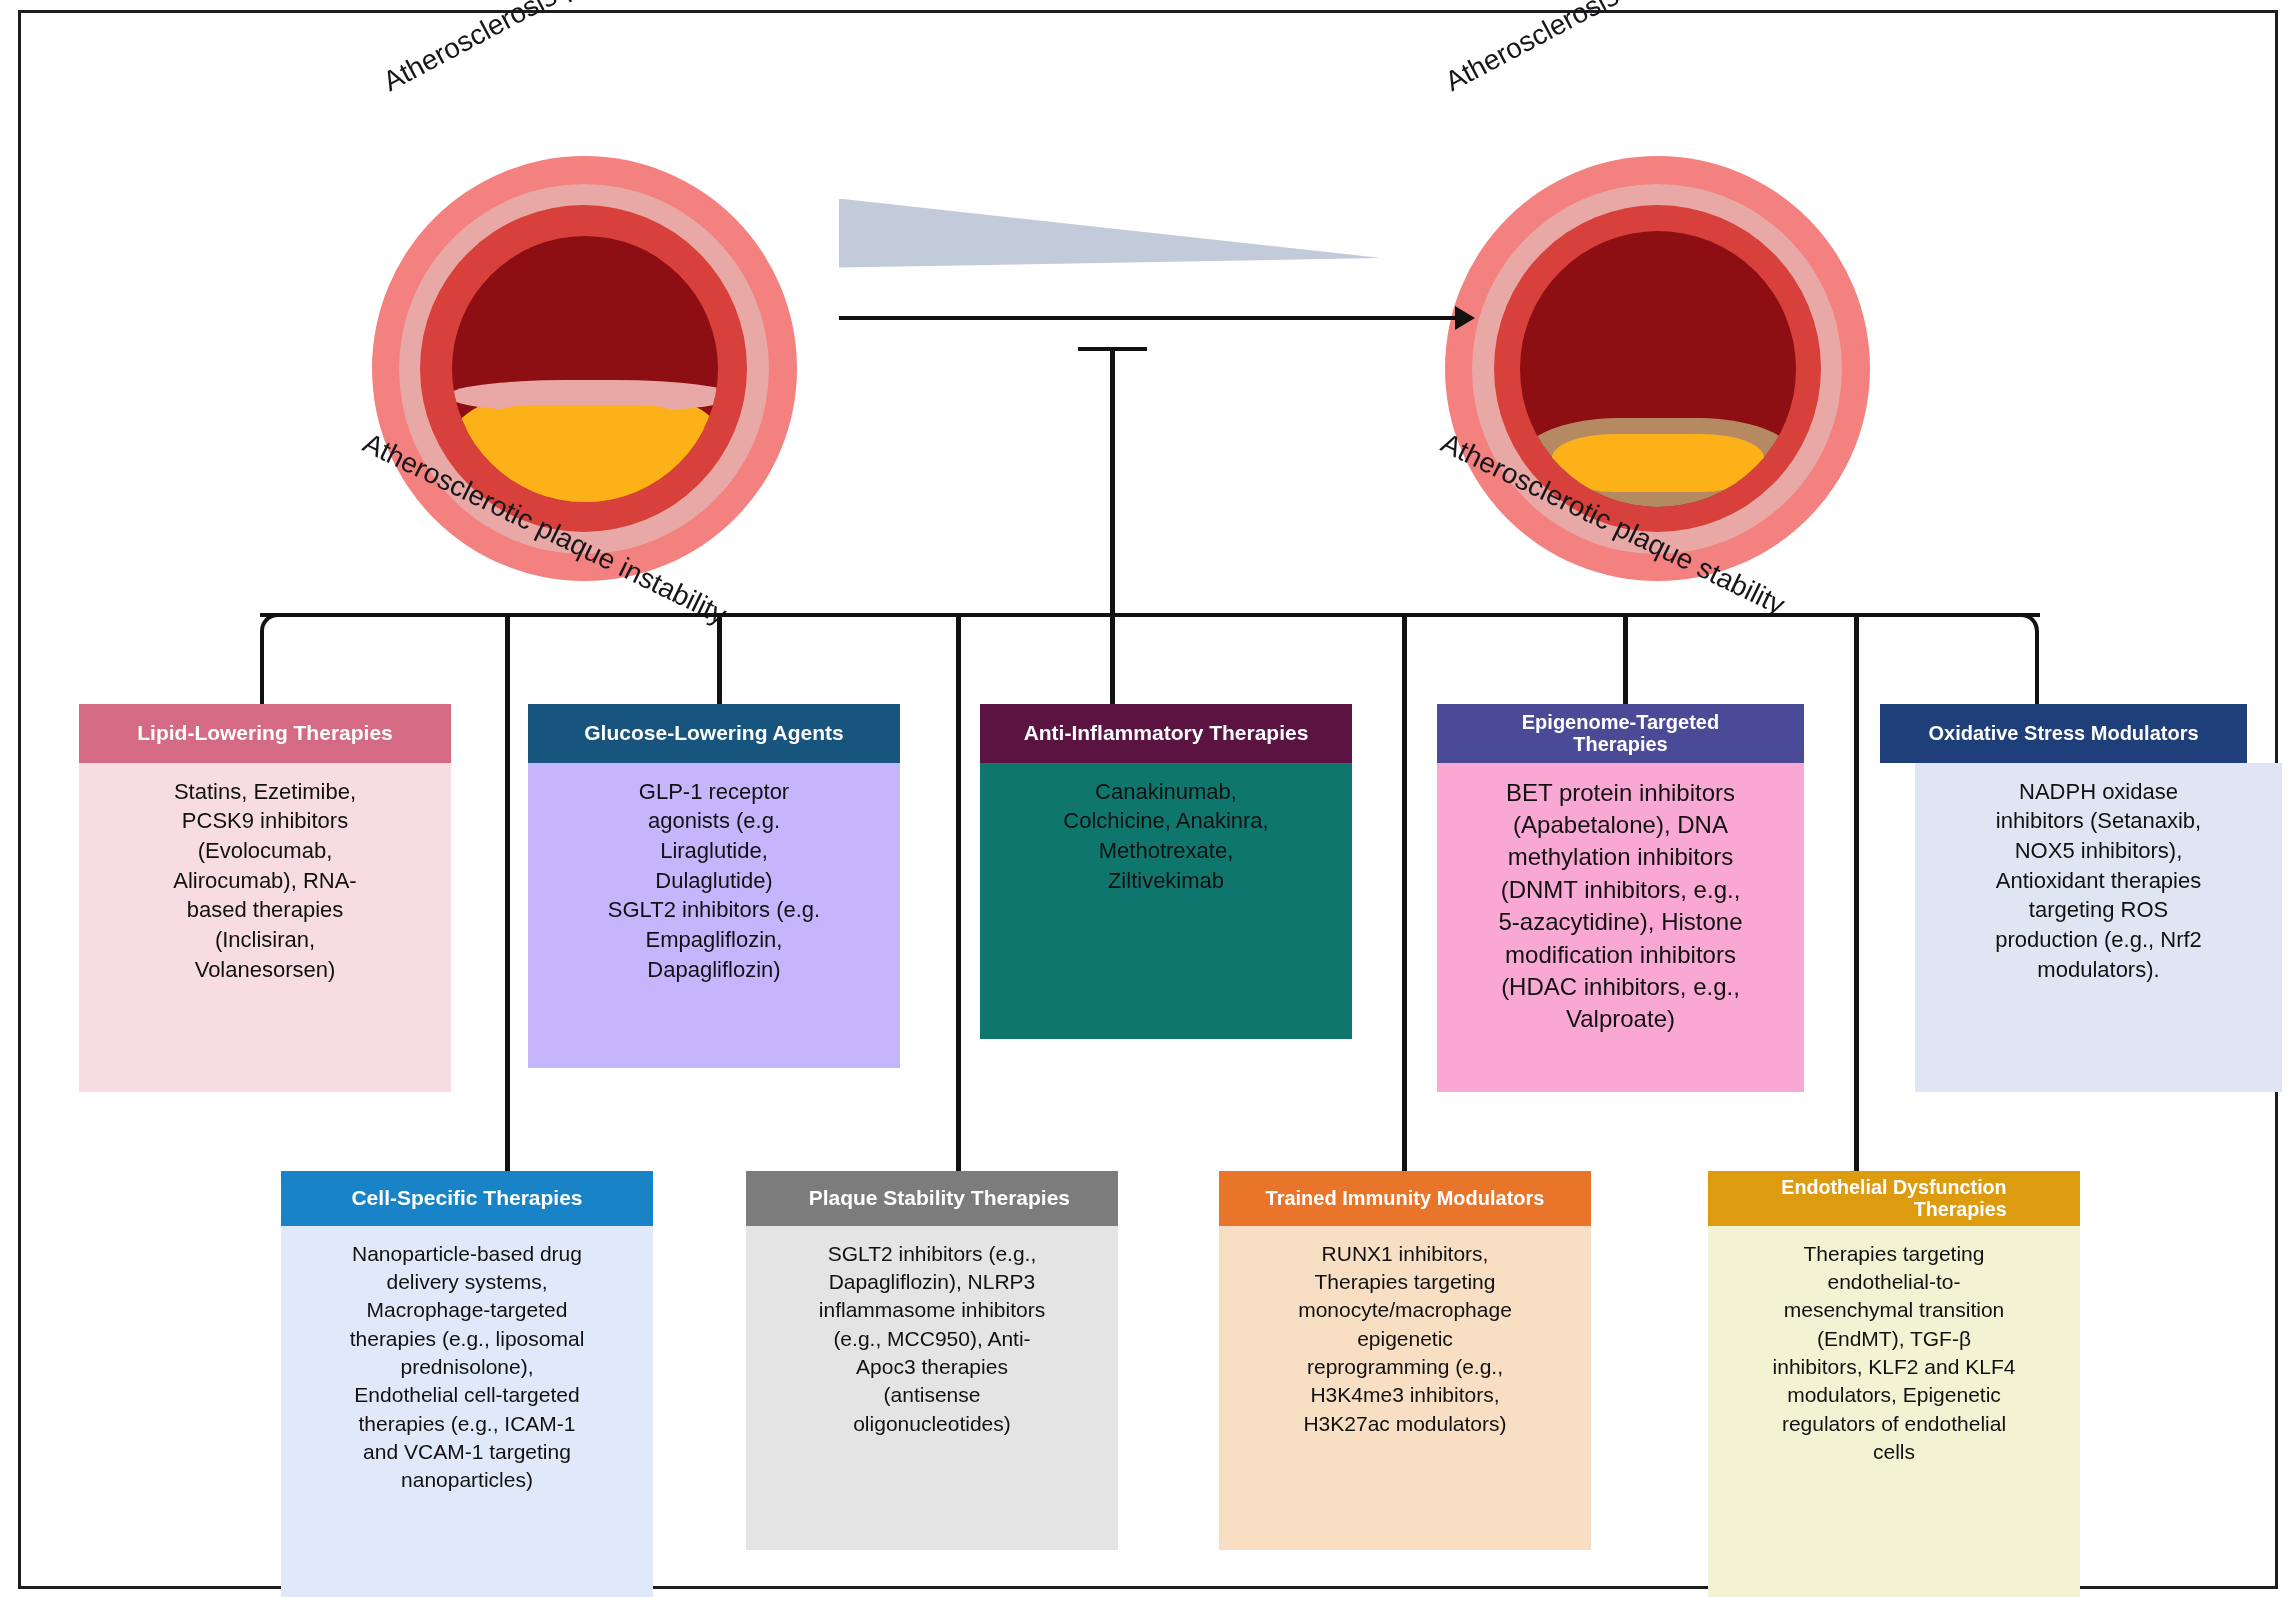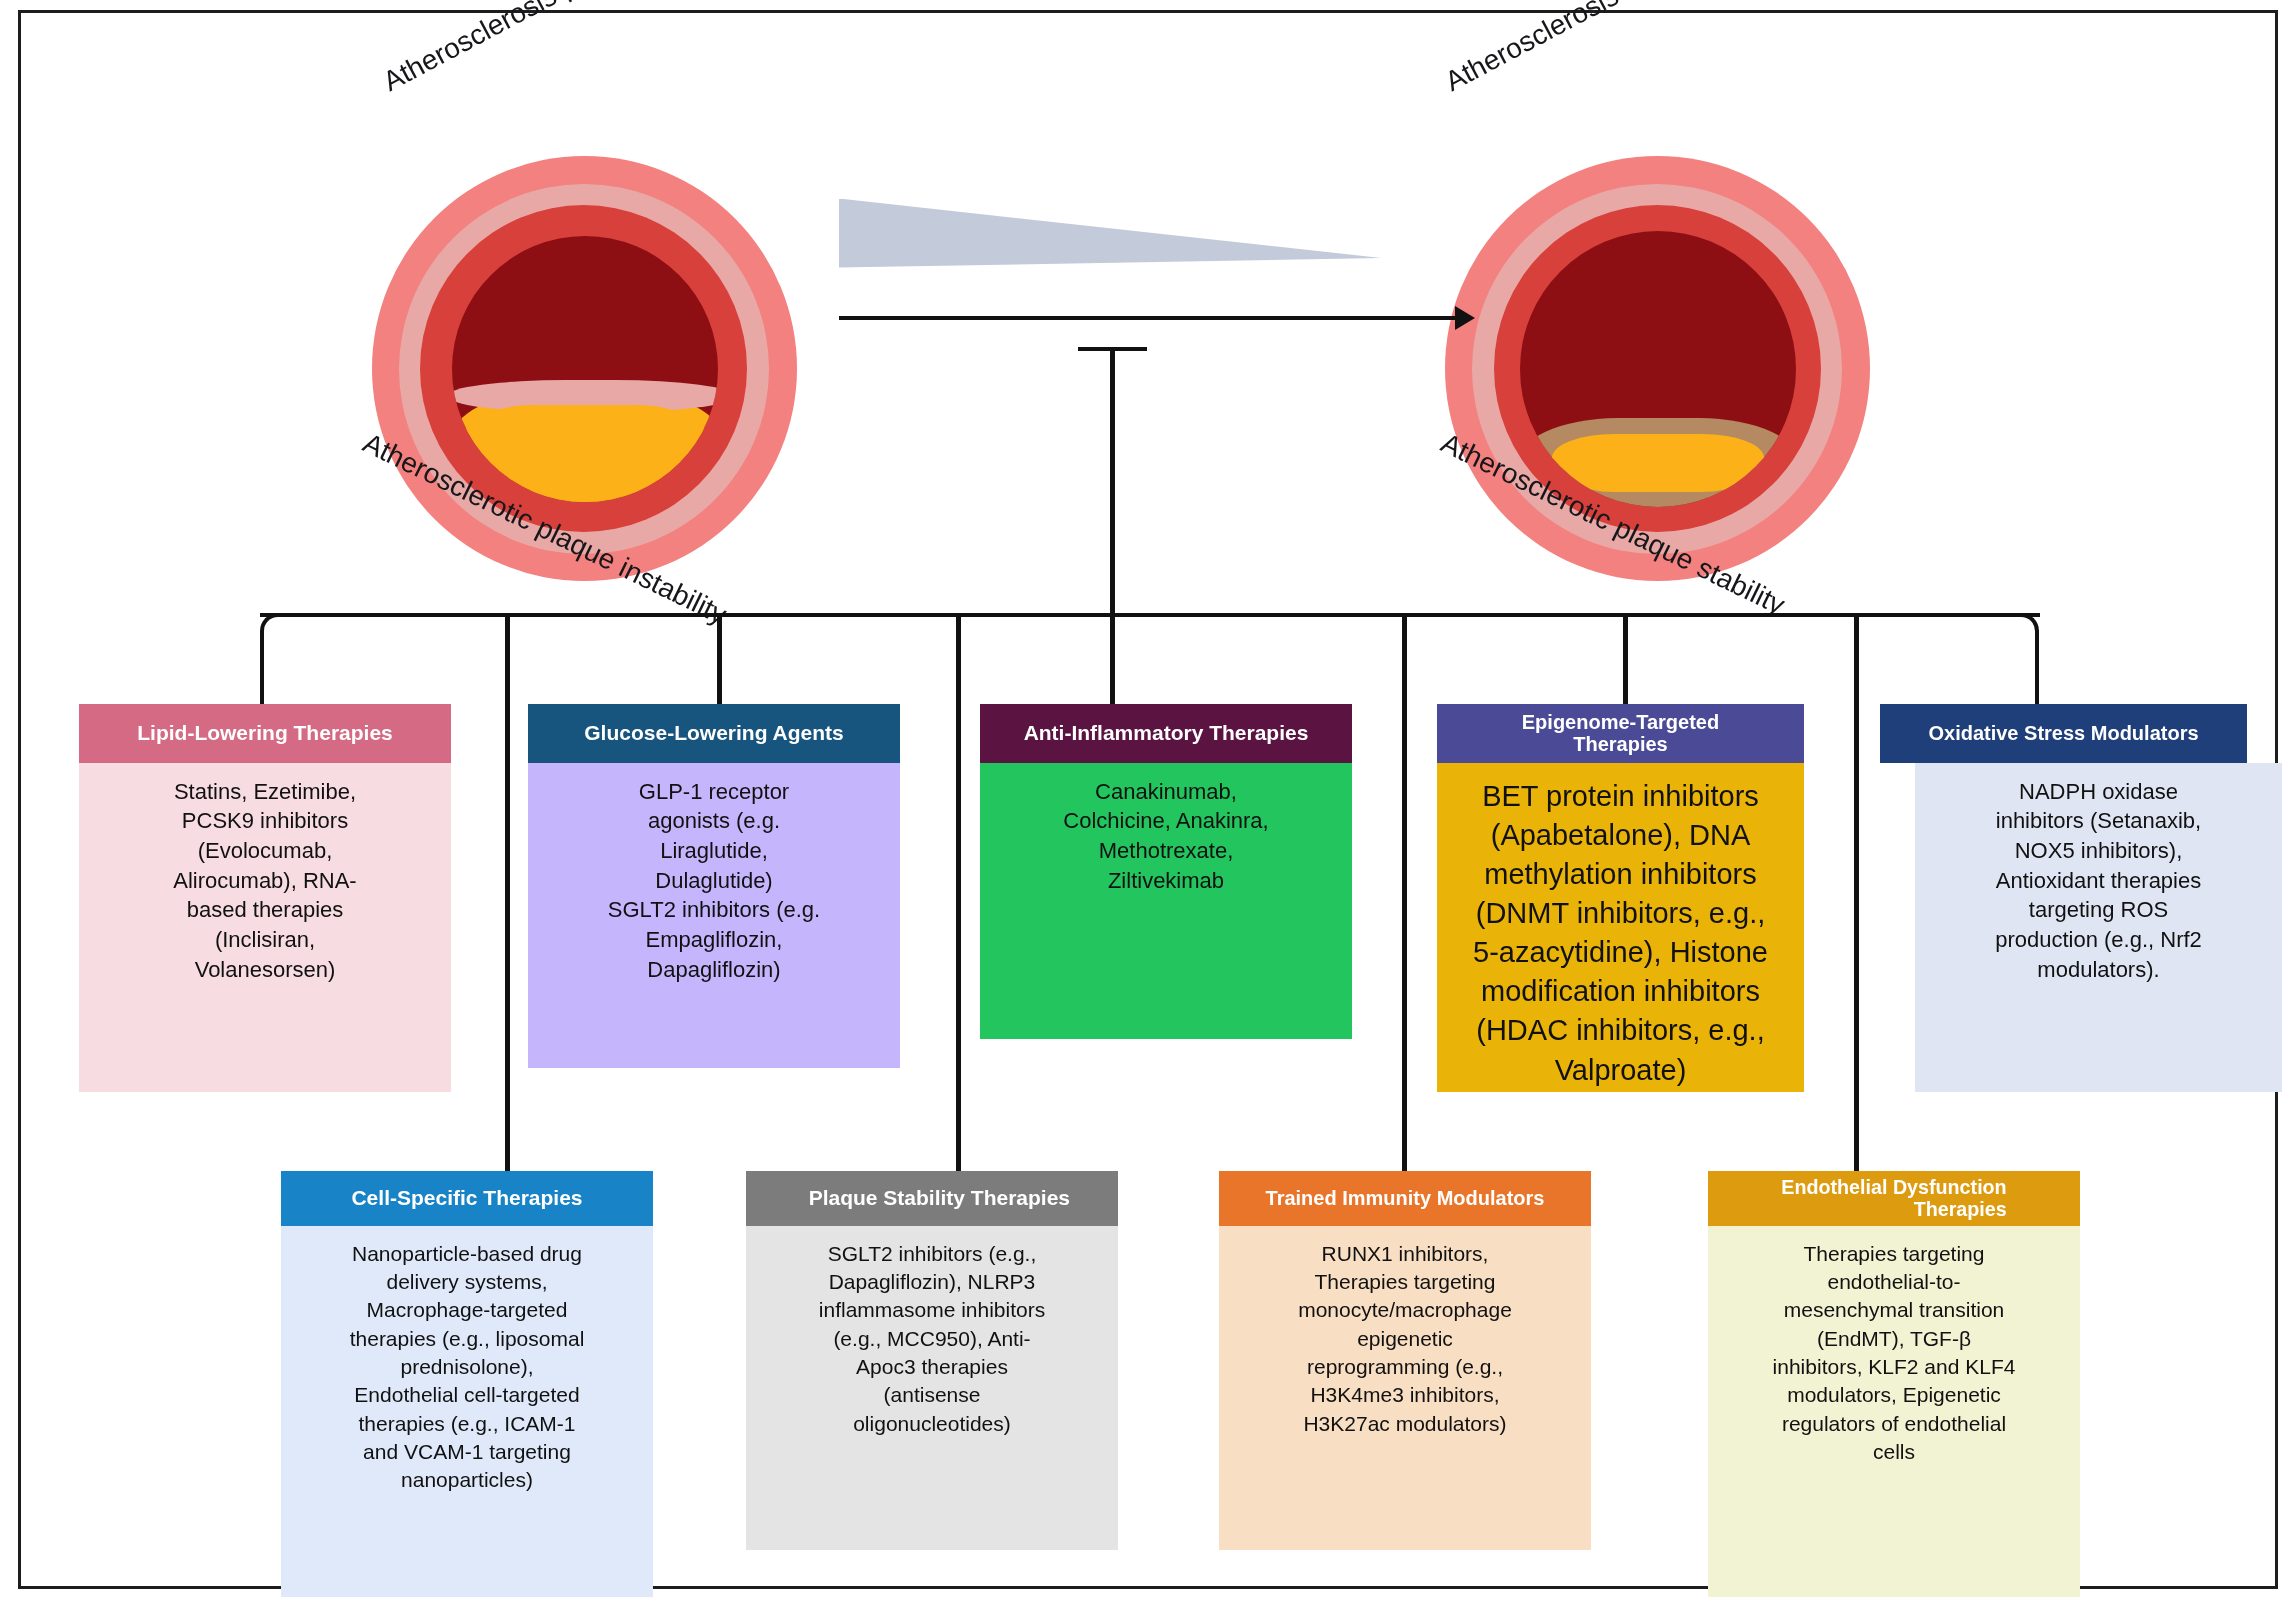--- a/index.html
+++ b/index.html
@@ -176,30 +176,30 @@
 agonists (e.g.
 Liraglutide,
 Dulaglutide)
 SGLT2 inhibitors (e.g.
 Empagliflozin,
 Dapagliflozin)</div>
   </div>
 
   <div class="card" style="left:959px; top:691px; width:372px;">
     <div class="card-head" style="height:59px;background:#5b1342;">Anti-Inflammatory Therapies</div>
-    <div class="card-body" style="height:276px;background:#22c55e;">Canakinumab,
+    <div class="card-body" style="height:276px;background:#0f766e;">Canakinumab,
 Colchicine, Anakinra,
 Methotrexate,
 Ziltivekimab</div>
   </div>
 
   <div class="card" style="left:1416px; top:691px; width:367px;">
     <div class="card-head" style="height:59px;background:#4a4a96;font-size:20px;white-space:pre-line;">Epigenome-Targeted
 Therapies</div>
-    <div class="card-body" style="height:329px;background:#eab308;font-size:29px;">BET protein inhibitors
+    <div class="card-body" style="height:329px;background:#f9a8d4;font-size:24px;">BET protein inhibitors
 (Apabetalone), DNA
 methylation inhibitors
 (DNMT inhibitors, e.g.,
 5-azacytidine), Histone
 modification inhibitors
 (HDAC inhibitors, e.g.,
 Valproate)</div>
   </div>
 
   <div class="card" style="left:1859px; top:691px; width:367px;">

